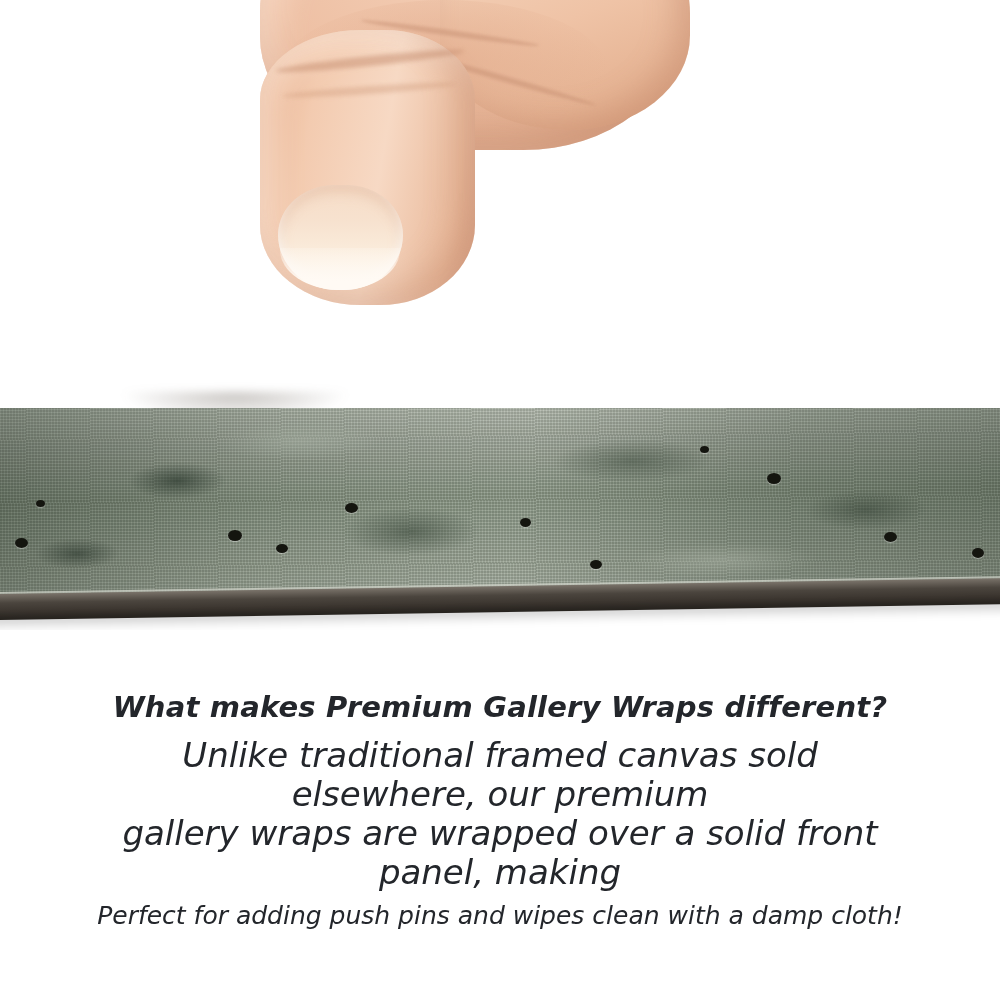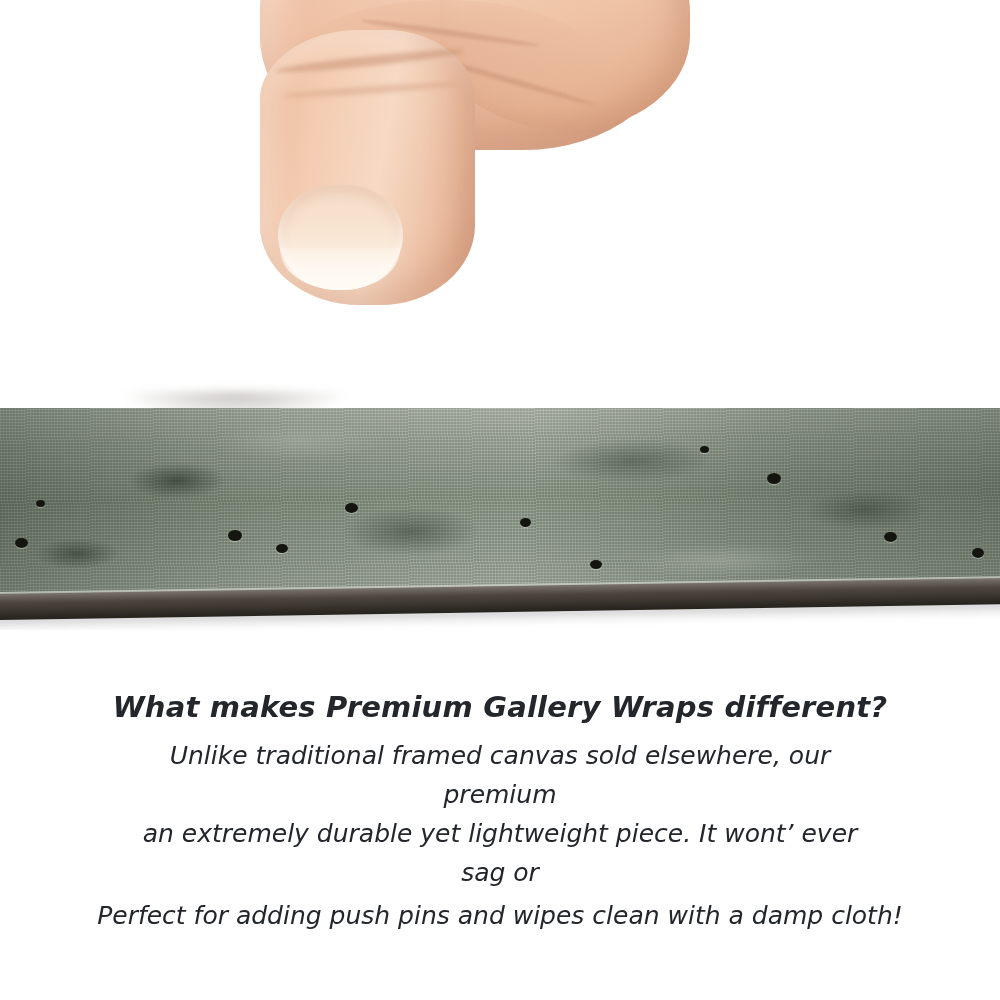--- a/index.html
+++ b/index.html
@@ -239,21 +239,21 @@
     font-family: "DejaVu Sans", sans-serif;
     font-style: italic;
   }
   .caption-heading {
     font-size: 29px;
     font-weight: 700;
     letter-spacing: 0.2px;
     margin-bottom: 12px;
   }
   .caption-body {
-    font-size: 25px;
+    font-size: 34px;
     line-height: 39px;
     font-weight: 400;
     padding: 0 120px;
     font-style: italic;
   }
   .caption-last {
     font-size: 25px;
     line-height: 39px;
     margin-top: 4px;
     padding: 0 60px;
@@ -298,17 +298,17 @@
         <div class="pin" style="left: 700px; top: 38px; width: 9px; height: 7px;"></div>
       </div>
     <div class="canvas-depth-hl"></div>
     <div class="canvas-depth"></div>
     <div class="canvas-dropshadow"></div>
   </div>
 
   <div class="caption">
     <div class="caption-heading">What makes Premium Gallery Wraps different?</div>
     <div class="caption-body">Unlike traditional framed canvas sold elsewhere, our premium</div>
-    <div class="caption-body">an extremely durable yet lightweight piece. It wont’ ever sag or</div>
+    <div class="caption-body">gallery wraps are wrapped over a solid front panel, making</div>
     <div class="caption-last">Perfect for adding push pins and wipes clean with a damp cloth!</div>
   </div>
 
 </div>
 
 </body></html>

